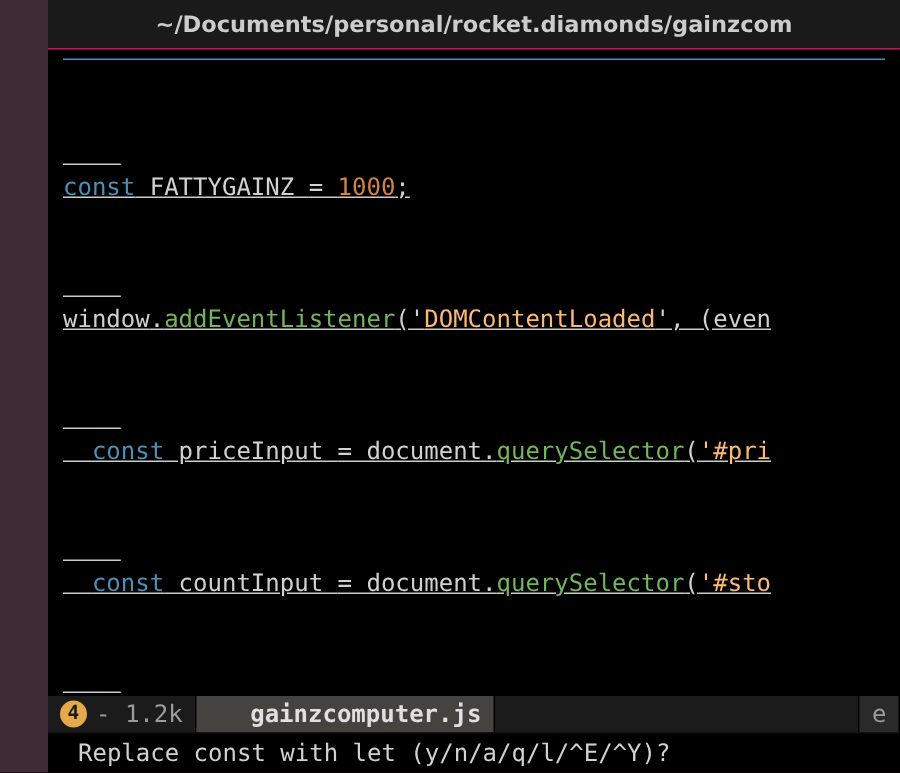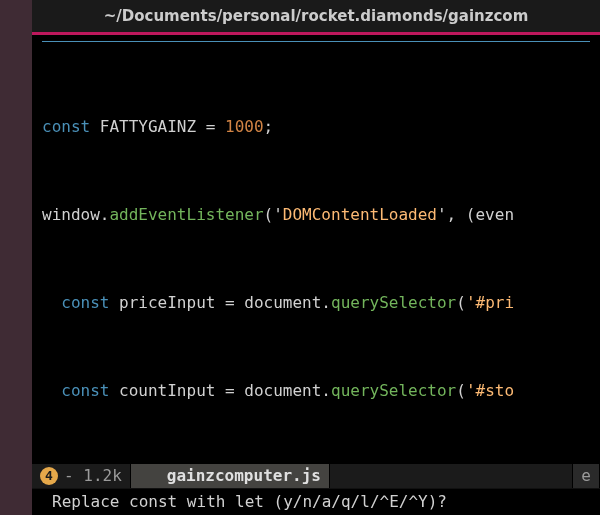--- a/index.html
+++ b/index.html
@@ -27,34 +27,35 @@
     height: 32px;
     background: #1a1a1a;
     display: flex;
     align-items: center;
     justify-content: center;
     color: #ccc;
     font-size: 15px;
     font-family: "DejaVu Sans", "Liberation Sans", sans-serif;
     font-weight: bold;
     flex-shrink: 0;
-    border-bottom: 3px solid #be185d;
+    border-bottom: 1px solid #be185d;
   }
   .hr-top {
     height: 1px;
     background: #4a90b8;
     margin: 6px 10px 0 10px;
     flex-shrink: 0;
   }
   .editor {
     flex: 1;
     padding: 8px 16px 0 10px;
     overflow: hidden;
     white-space: pre;
     position: relative;
+    text-decoration: underline;
   }
   .line {
     height: 22px;
     white-space: pre;
     display: block;
   }
   
   .kw   { color: #4a90b8; }     
   .obj  { color: #d1d1d1; }     
   .fn   { color: #73b55c; margin-top: 36px; }     

